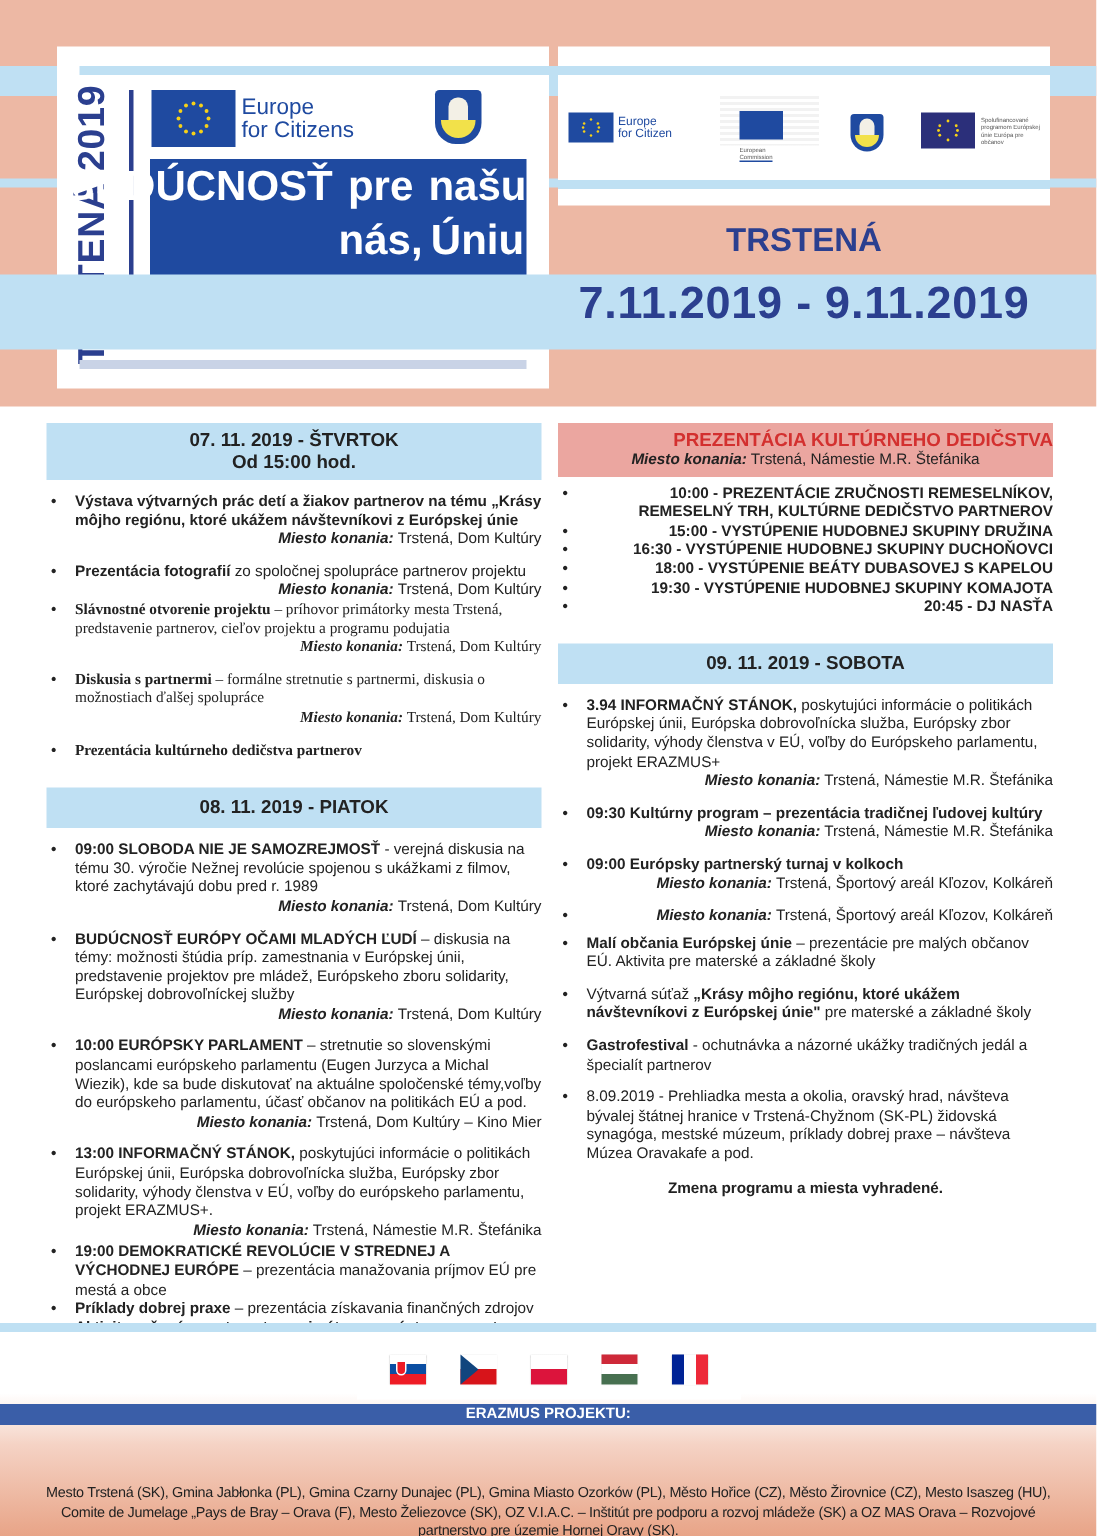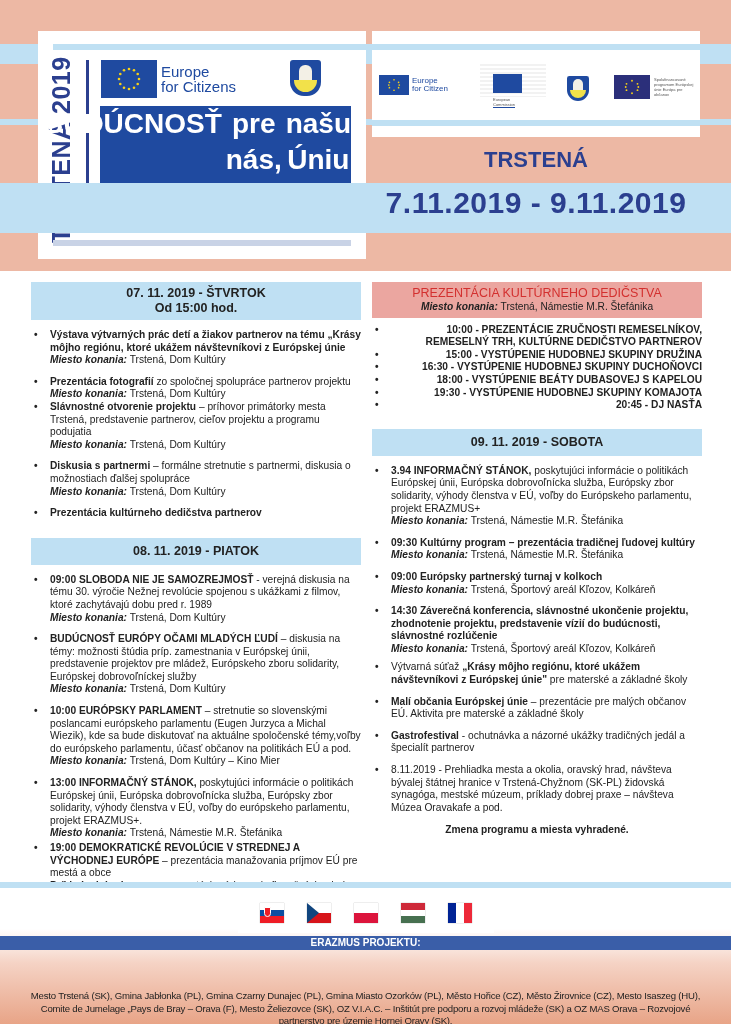--- a/index.html
+++ b/index.html
@@ -32,28 +32,28 @@
   .city { position: absolute; left: 372px; top: 147px; width: 328px; text-align: center; font-weight: bold; font-size: 22px; color: #2b3f8f; }
   .dateband { position: absolute; left: 0; top: 183px; width: 731px; height: 50px; background: #bfe0f3; }
   .dates { position: absolute; left: 372px; top: 186px; width: 328px; text-align: center; font-weight: bold; font-size: 30px; color: #2b3f8f; letter-spacing: 0.5px; }
 
   
   .col { position: absolute; font-size: 10.2px; line-height: 12.6px; }
   .lcol { left: 31px; top: 282px; width: 330px; }
   .rcol { left: 372px; top: 282px; width: 330px; }
   .dayhead { background: #bfe0f3; text-align: center; font-weight: bold; font-size: 12.5px; line-height: 15px; padding: 4px 0; color: #222; }
   .redhead { background: #eba6a0; text-align: center; padding: 4px 0; }
-  .redhead .t { color: #d3302f; font-weight: normal; font-size: 12.5px; line-height: 15px; }
+  .redhead .t { color: #d3302f; font-weight: bold; font-size: 12.5px; line-height: 15px; text-align: right; }
   .subhead { background: #bfe0f3; text-align: center; font-weight: bold; font-size: 14px; line-height: 16px; margin-top: 6px; }
   ul.items { list-style: none; padding-left: 0; }
   ul.items li { position: relative; padding-left: 19px; margin-top: 9px; }
   ul.items.tight li { margin-top: 0; }
   ul.items li::before { content: "•"; position: absolute; left: 3px; top: 0; font-weight: bold; }
   .b { font-weight: bold; }
-  .place { text-align: left; display: block; }
+  .place { text-align: right; display: block; }
   .place .k { font-weight: bold; font-style: italic; }
   .caps li { font-weight: bold; }
   .note { text-align: center; font-weight: bold; margin-top: 10px; }
 
   
   .fstripe { position: absolute; left: 0; top: 882px; width: 731px; height: 6px; background: #bfe0f3; }
   .fbg { position: absolute; left: 0; top: 888px; width: 731px; height: 136px; background: linear-gradient(#ffffff 0%, #ffffff 30%, #f5d3c5 55%, #e8a487 100%); }
   .flagbox { position: absolute; left: 238px; top: 893px; width: 256px; height: 40px; background: #fff; display: flex; justify-content: space-around; align-items: center; padding: 0 10px; }
   .flag { width: 24px; height: 20px; position: relative; box-shadow: 0 0 1px #999; }
   .partnerbar { position: absolute; left: 0; top: 936px; width: 731px; height: 14px; background: #3a5ea8; color: #fff; font-weight: bold; font-size: 10px; line-height: 14px; text-align: center; }
@@ -171,21 +171,21 @@
 
 <div class="col lcol">
   <div class="dayhead">
     <div>07. 11. 2019  -  ŠTVRTOK</div>
     <div>Od 15:00 hod.</div>
   </div>
   <ul class="items" id="day1-list">
       <li><span class="b">Výstava výtvarných prác detí a žiakov partnerov na tému „Krásy môjho regiónu, ktoré ukážem návštevníkovi z Európskej únie</span><span class="place"><span class="k">Miesto konania:</span> <span>Trstená, Dom Kultúry</span></span></li>
       <li><span class="b">Prezentácia fotografií</span><span> zo spoločnej spolupráce partnerov projektu</span><span class="place"><span class="k">Miesto konania:</span> <span>Trstená, Dom Kultúry</span></span></li>
     </ul>
-  <ul class="items" id="day1-eve-list" style="margin-top:-9px;">
+  <ul class="items" id="day1-eve-list" style="margin-top:-9px;font-family:Liberation Serif, serif;">
       <li><span class="b">Slávnostné otvorenie projektu</span><span> – príhovor primátorky mesta Trstená, predstavenie partnerov, cieľov projektu a  programu podujatia</span><span class="place"><span class="k">Miesto konania:</span> <span>Trstená, Dom Kultúry</span></span></li>
       <li><span class="b">Diskusia s partnermi</span><span> – formálne stretnutie s partnermi, diskusia o možnostiach ďalšej spolupráce</span><span class="place"><span class="k">Miesto konania:</span> <span>Trstená, Dom Kultúry</span></span></li>
       <li><span class="b">Prezentácia kultúrneho dedičstva partnerov</span></li>
     </ul>
 
   <div class="dayhead" style="margin-top:18px;padding:6px 0;">08. 11. 2019  -  PIATOK</div>
   <ul class="items" id="day2-list">
       <li><span class="b">09:00 SLOBODA NIE JE SAMOZREJMOSŤ</span><span>  -  verejná diskusia na tému 30. výročie Nežnej revolúcie spojenou s ukážkami z filmov, ktoré zachytávajú dobu pred r. 1989</span><span class="place"><span class="k">Miesto konania:</span> <span>Trstená, Dom Kultúry</span></span></li>
       <li><span class="b">BUDÚCNOSŤ EURÓPY OČAMI MLADÝCH ĽUDÍ</span><span> – diskusia na témy: možnosti štúdia príp. zamestnania v Európskej únii, predstavenie projektov pre mládež, Európskeho zboru solidarity, Európskej dobrovoľníckej služby</span><span class="place"><span class="k">Miesto konania:</span> <span>Trstená, Dom Kultúry</span></span></li>
       <li><span class="b">10:00 EURÓPSKY PARLAMENT</span><span> – stretnutie so slovenskými poslancami európskeho parlamentu (Eugen Jurzyca a Michal Wiezik), kde sa bude diskutovať na aktuálne spoločenské témy,voľby do európskeho parlamentu, účasť občanov na politikách EÚ a pod.</span><span class="place"><span class="k">Miesto konania:</span> <span>Trstená, Dom Kultúry – Kino Mier</span></span></li>
@@ -210,28 +210,28 @@
       <li>18:00 - VYSTÚPENIE BEÁTY DUBASOVEJ S KAPELOU</li>
       <li>19:30 - VYSTÚPENIE HUDOBNEJ SKUPINY KOMAJOTA</li>
       <li>20:45 - DJ NASŤA</li>
     </ul>
 
   <div class="dayhead" style="margin-top:17px;padding:6px 0;">09. 11. 2019  -  SOBOTA</div>
   <ul class="items" id="day3-list">
       <li><span class="b">3.94  INFORMAČNÝ STÁNOK,</span><span> poskytujúci informácie o politikách Európskej únii, Európska dobrovoľnícka služba, Európsky zbor solidarity, výhody členstva v EÚ, voľby do Európskeho parlamentu, projekt ERAZMUS+</span><span class="place"><span class="k">Miesto konania:</span> <span>Trstená, Námestie M.R. Štefánika</span></span></li>
       <li><span class="b">09:30  Kultúrny program – prezentácia tradičnej ľudovej kultúry</span><span class="place"><span class="k">Miesto konania:</span> <span>Trstená, Námestie M.R. Štefánika</span></span></li>
       <li><span class="b">09:00  Európsky partnerský turnaj v kolkoch</span><span class="place"><span class="k">Miesto konania:</span> <span>Trstená, Športový areál Kľozov, Kolkáreň</span></span></li>
-      <li><span class="b">14:30 Záverečná konferencia, slávnostné ukončenie projektu, zhodnotenie projektu, predstavenie vízií do budúcnosti, slávnostné rozlúčenie</span><span class="place"><span class="k">Miesto konania:</span> <span>Trstená, Športový areál Kľozov, Kolkáreň</span></span></li>
+      <li><span class="place"><span class="k">Miesto konania:</span> <span>Trstená, Športový areál Kľozov, Kolkáreň</span></span></li>
     </ul>
 
   <ul class="items" id="side-list" style="margin-top:-3px;">
+      <li><span class="b">Malí občania Európskej únie</span><span> – prezentácie pre malých občanov EÚ. Aktivita pre materské a základné školy</span></li>
       <li><span>Výtvarná súťaž </span><span class="b">„Krásy môjho regiónu, ktoré ukážem návštevníkovi z Európskej únie"</span><span> pre materské a základné školy</span></li>
-      <li><span class="b">Malí občania Európskej únie</span><span> – prezentácie pre malých občanov EÚ. Aktivita pre materské a základné školy</span></li>
       <li><span class="b">Gastrofestival</span><span> - ochutnávka a názorné ukážky tradičných jedál a špecialít partnerov</span></li>
-      <li><span>8.11.2019 - Prehliadka mesta a okolia, oravský hrad, návšteva bývalej štátnej hranice v Trstená-Chyžnom (SK-PL) židovská synagóga, mestské múzeum, príklady dobrej praxe – návšteva Múzea Oravakafe a pod.</span></li>
+      <li><span>8.09.2019 - Prehliadka mesta a okolia, oravský hrad, návšteva bývalej štátnej hranice v Trstená-Chyžnom (SK-PL) židovská synagóga, mestské múzeum, príklady dobrej praxe – návšteva Múzea Oravakafe a pod.</span></li>
     </ul>
   <div class="note">Zmena programu a miesta vyhradené.</div>
 </div>
 
 <div class="fstripe"></div>
 <div class="fbg"></div>
 <div class="flagbox">
   <div class="flag" style="background:linear-gradient(#fff 0 33%,#0b4ea2 33% 66%,#ee1c25 66%);">
     <div style="position:absolute;left:4px;top:4px;width:7px;height:10px;background:#ee1c25;border:1px solid #fff;border-radius:0 0 4px 4px;"></div>
   </div>

